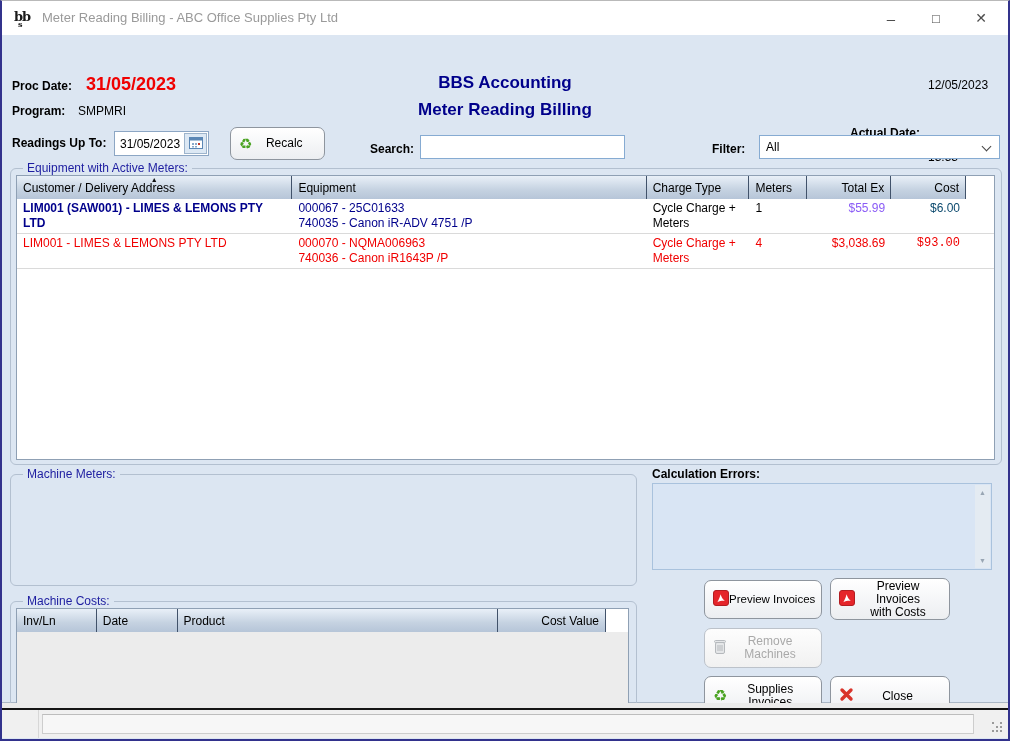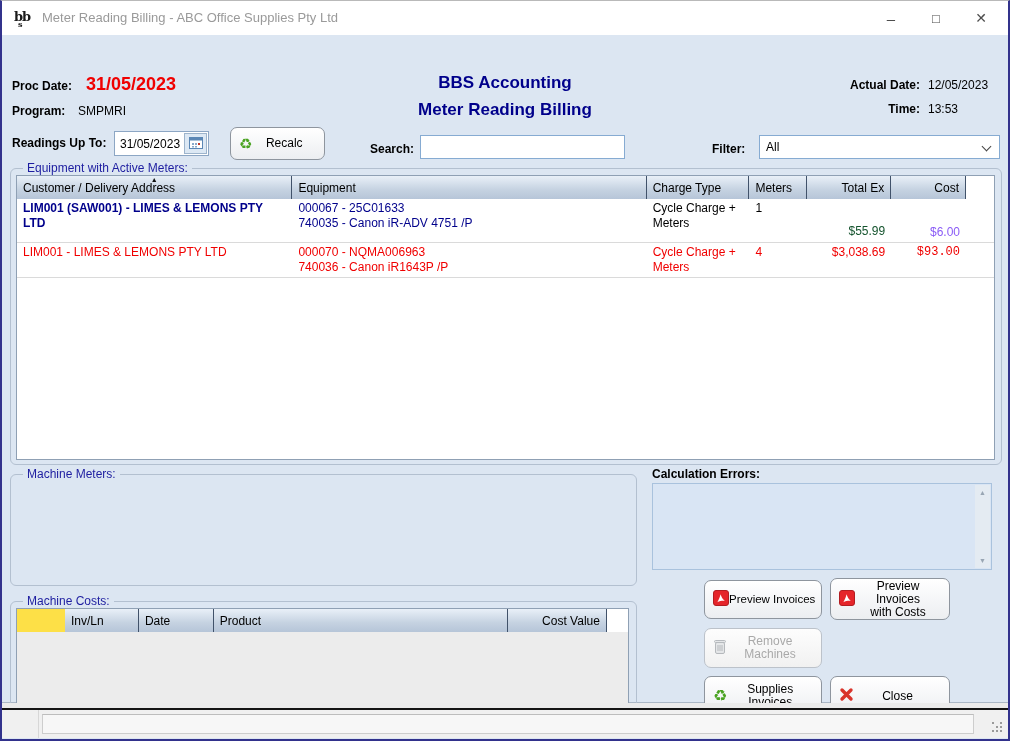--- a/index.html
+++ b/index.html
@@ -30,21 +30,21 @@
   .prog-label   { position:absolute; left:10px; top:69px; }
   .prog-value   { position:absolute; left:76px; top:69px; }
 
   .app-title    { position:absolute; left:0; right:0; top:38px; text-align:center;
                   font-size:17px; font-weight:bold; color:#00008B; }
   .app-subtitle { position:absolute; left:0; right:0; top:65px; text-align:center;
                   font-size:17px; font-weight:bold; color:#00008B; }
 
   .dates-right { position:absolute; right:14px; top:43px; display:grid;
                  grid-template-columns:90px 66px; grid-row-gap:10px; }
-  .dates-right .dl { text-align:right; font-weight:bold; padding-right:8px; }
+  .dates-right .dl { text-align:right; font-weight:bold; padding-right:8px;margin-top:48px; }
   .dates-right .dv { text-align:left; }
 
   
   .readings-label { position:absolute; left:10px; top:101px; }
   .date-field { position:absolute; left:112px; top:96px; width:95px; height:25px; background:#fff;
                 border:1px solid #8ca6c4; display:flex; align-items:center; }
   .date-field input { border:0; outline:0; width:64px; margin-left:5px; font-size:12px;
                       font-family:inherit; background:transparent; }
   .cal-btn { position:absolute; right:1px; top:1px; width:23px; height:21px; background:#dce8f4;
              border:1px solid #9db4cc; display:flex; align-items:center; justify-content:center; }
@@ -98,21 +98,21 @@
   .ecell { padding:2px 6px; line-height:15px; }
   .ecell.ec4, .ecell.ec5 { text-align:right; }
   .sort-asc { position:absolute; top:0; left:50%; transform:translateX(-50%);
               font-size:7px; color:#111; line-height:7px; }
 
   .mtbl { left:5px; top:6px; width:613px; height:100px; background:#ececec; }
   .mtbl .tbody { top:23px; background:#ececec; }
   .mc0{width:126px}.mc1{width:55px}.mc2{width:57px}.mc3{width:78px}
   .mc4{width:125px}.mc5{width:58px}.mc6{width:57px}.mc7{width:55px}
 
-  .ctbl { left:5px; top:6px; width:613px; height:103px; background:#fde047;padding-left:48px; }
+  .ctbl { left:5px; top:6px; width:613px; height:103px; background:#0ea5e9; }
   .ctbl .tbody { top:23px; background:#ececec; }
   .cc0{width:80px}.cc1{width:81px}.cc2{width:322px}.cc3{width:108px}.cc4{width:22px}
 
   
   .calc-label { position:absolute; left:650px; top:432px; font-weight:bold; }
   .calc-box { position:absolute; left:650px; top:448px; width:340px; height:87px;
               background:#d9e5f4; border:1px solid #a9c2dd; }
   .vscroll { position:absolute; right:1px; top:1px; bottom:1px; width:15px; background:#e4ebf2;
              display:flex; flex-direction:column; justify-content:space-between; align-items:center; }
   .varrow { font-size:7px; color:#98a5b3; padding:4px 0; }
@@ -218,22 +218,22 @@
           <div class="th ec4 r">Total Ex</div>
           <div class="th ec5 r">Cost</div>
           <div class="th ec6 blank"></div>
         </div>
         <div class="tbody">
             <div class="erow">
               <div class="ecell ec0" style="color: rgb(0, 0, 139); font-weight: bold;">LIM001 (SAW001) - LIMES &amp; LEMONS PTY LTD</div>
               <div class="ecell ec1" style="color: rgb(0, 0, 139);">000067 - 25C01633<br>740035 - Canon iR-ADV 4751 /P</div>
               <div class="ecell ec2" style="color: rgb(0, 0, 0);">Cycle Charge + Meters</div>
               <div class="ecell ec3" style="color: rgb(0, 0, 0);">1</div>
-              <div class="ecell ec4" style="color: #14532d; margin-top: 23px;">$55.99</div>
-              <div class="ecell ec5" style="color: #8b5cf6; margin-top: 24px;">$6.00</div>
+              <div class="ecell ec4" style="color: #8b5cf6;">$55.99</div>
+              <div class="ecell ec5" style="color: #0c4a6e;">$6.00</div>
               <div class="ecell ec6"></div>
             </div>
             <div class="erow">
               <div class="ecell ec0" style="color: rgb(240, 0, 0);">LIM001 - LIMES &amp; LEMONS PTY LTD</div>
               <div class="ecell ec1" style="color: rgb(240, 0, 0);">000070 - NQMA006963<br>740036 - Canon iR1643P /P</div>
               <div class="ecell ec2" style="color: rgb(240, 0, 0);">Cycle Charge + Meters</div>
               <div class="ecell ec3" style="color: rgb(240, 0, 0);">4</div>
               <div class="ecell ec4" style="color: rgb(240, 0, 0);">$3,038.69</div>
               <div class="ecell ec5" style="color: rgb(240, 0, 0); font-family: Liberation Mono, monospace;">$93.00</div>
               <div class="ecell ec6"></div>

